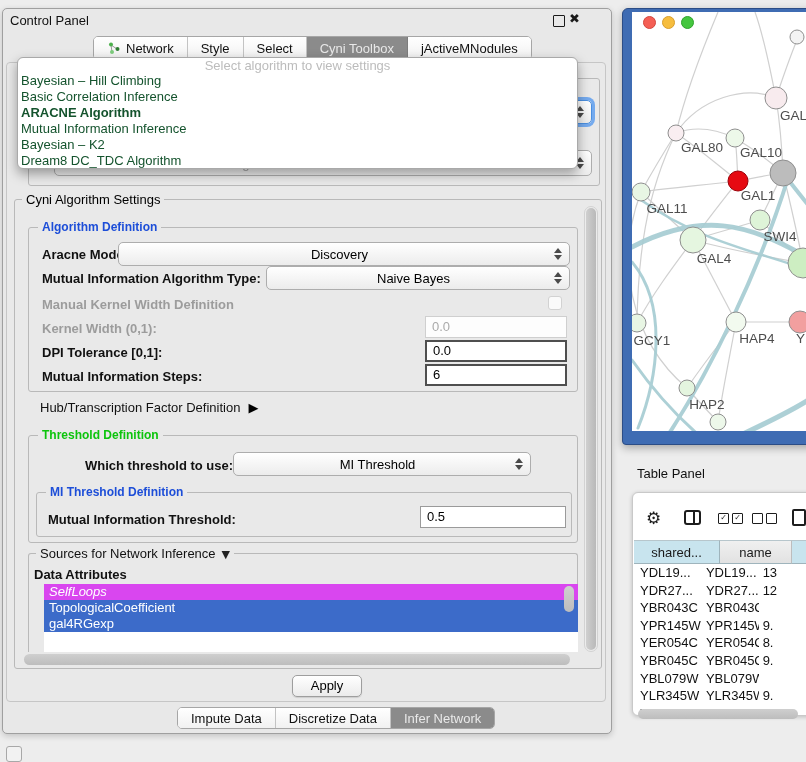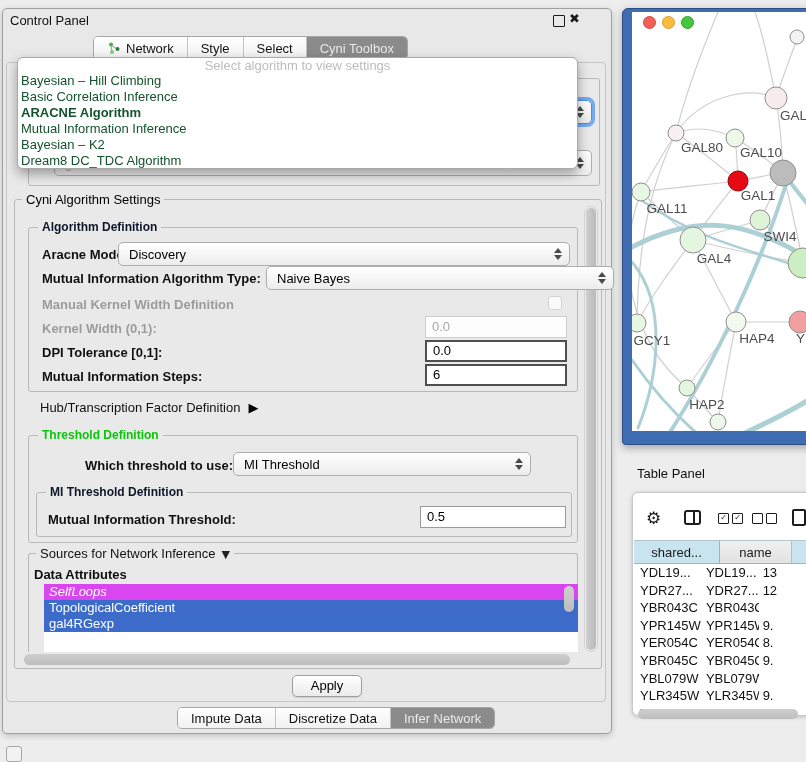--- a/index.html
+++ b/index.html
@@ -14,29 +14,29 @@
   .segbar{display:flex;height:24px;border:1px solid #a6a6a6;border-radius:5px;background:#fdfdfd;overflow:hidden;box-sizing:border-box;}
   .seg{display:flex;align-items:center;padding:0 13px;font-size:13px;color:#111;border-right:1px solid #c3c3c3;background:linear-gradient(#ffffff,#f1f1f1);white-space:nowrap;}
   .seg:last-child{border-right:none;}
   .seg.selected{background:#8b8b8b;color:#e9e9e9;border-right-color:#7d7d7d;}
   .seg .net-ico{margin-right:5px;display:inline-block;width:14px;height:14px;}
   
   .inner-panel{left:6px;top:62px;width:600px;height:640px;background:#e9e9e9;border:1px solid #c6c6c6;border-radius:4px;box-sizing:border-box;}
   
   .groupbox{border:1px solid #b9b9b9;border-radius:3px;box-sizing:border-box;background:transparent;}
   .gb-title{position:absolute;font-size:12px;font-weight:bold;background:#e9e9e9;padding:0 4px;white-space:nowrap;}
-  .gb-blue{color:#0f172a;}
+  .gb-blue{color:#1d4ed8;}
   .gb-green{color:#0cc40c;}
   
   .popup{left:17px;top:57px;width:561px;height:112px;background:#ffffff;border:1px solid #a9a9a9;border-radius:6px;box-shadow:0 5px 12px rgba(0,0,0,.35);z-index:40;box-sizing:border-box;overflow:hidden;}
   .popup-prompt{height:15px;line-height:15px;text-align:center;color:#bcbcbc;font-size:13px;}
   .popup-item{height:16px;line-height:16px;padding-left:3px;font-size:13px;color:#14532d;}
   .popup-item.hl{font-weight:bold;}
   
-  .combo{display:flex;align-items:center;border:1px solid #adadad;border-radius:5px;background:linear-gradient(#ffffff,#ececec);box-sizing:border-box;height:24px;}
+  .combo{display:flex;align-items:center;border:1px solid #adadad;border-radius:5px;background:linear-gradient(#ffffff,#ececec);box-sizing:border-box;height:24px;text-align:center;}
   .combo-text{flex:1;font-size:13px;color:#000;padding-left:10px;white-space:nowrap;overflow:hidden;}
   .combo-arrows{width:16px;display:flex;flex-direction:column;align-items:center;justify-content:center;gap:2px;margin-right:3px;}
   .arr-up{width:0;height:0;border-left:4px solid transparent;border-right:4px solid transparent;border-bottom:5px solid #4a4a4a;}
   .arr-dn{width:0;height:0;border-left:4px solid transparent;border-right:4px solid transparent;border-top:5px solid #4a4a4a;}
   .combo.frag-focus{box-shadow:0 0 0 3px #74aaee;border-color:#4b8fdf;z-index:2;}
   .combo.frag-disabled .combo-text{color:#a3a3a3;}
   
   .lbl{font-size:13px;font-weight:bold;color:#111;white-space:nowrap;}
   .lbl.disabled{color:#9c9c9c;}
   .lbl.plain{font-weight:normal;}
@@ -100,20 +100,23 @@
     </div>
     <div class="seg">
       <span>Style</span>
     </div>
     <div class="seg">
       <span>Select</span>
     </div>
     <div class="seg selected">
       <span>Cyni Toolbox</span>
     </div>
+    <div class="seg">
+      <span>jActiveMNodules</span>
+    </div>
   </div>
 
 <div class="abs inner-panel"></div>
 
 <div class="abs groupbox" style="left:28px;top:78px;width:572px;height:108px;"></div>
 <div class="abs combo frag-focus" style="left:58px;top:100px;width:534px;">
   <span class="combo-text"></span>
   <span class="combo-arrows">
       <span class="arr-up"></span>
       <span class="arr-dn"></span>
@@ -155,21 +158,21 @@
 <div class="abs lbl" style="left:42px;top:247px;">Aracne Mode:</div>
 <div class="abs combo" style="left:118px;top:242px;width:452px;">
   <span class="combo-text">Discovery</span>
   <span class="combo-arrows">
       <span class="arr-up"></span>
       <span class="arr-dn"></span>
     </span>
 </div>
 
 <div class="abs lbl" style="left:42px;top:271px;">Mutual Information Algorithm Type:</div>
-<div class="abs combo" style="left:266px;top:266px;width:348px;">
+<div class="abs combo" style="left:266px;top:266px;width:304px;">
   <span class="combo-text">Naive Bayes</span>
   <span class="combo-arrows">
       <span class="arr-up"></span>
       <span class="arr-dn"></span>
     </span>
 </div>
 
 <div class="abs lbl disabled" style="left:42px;top:297px;">Manual Kernel Width Definition</div>
 <div class="abs checkbox" style="left:548px;top:296px;"></div>
 

